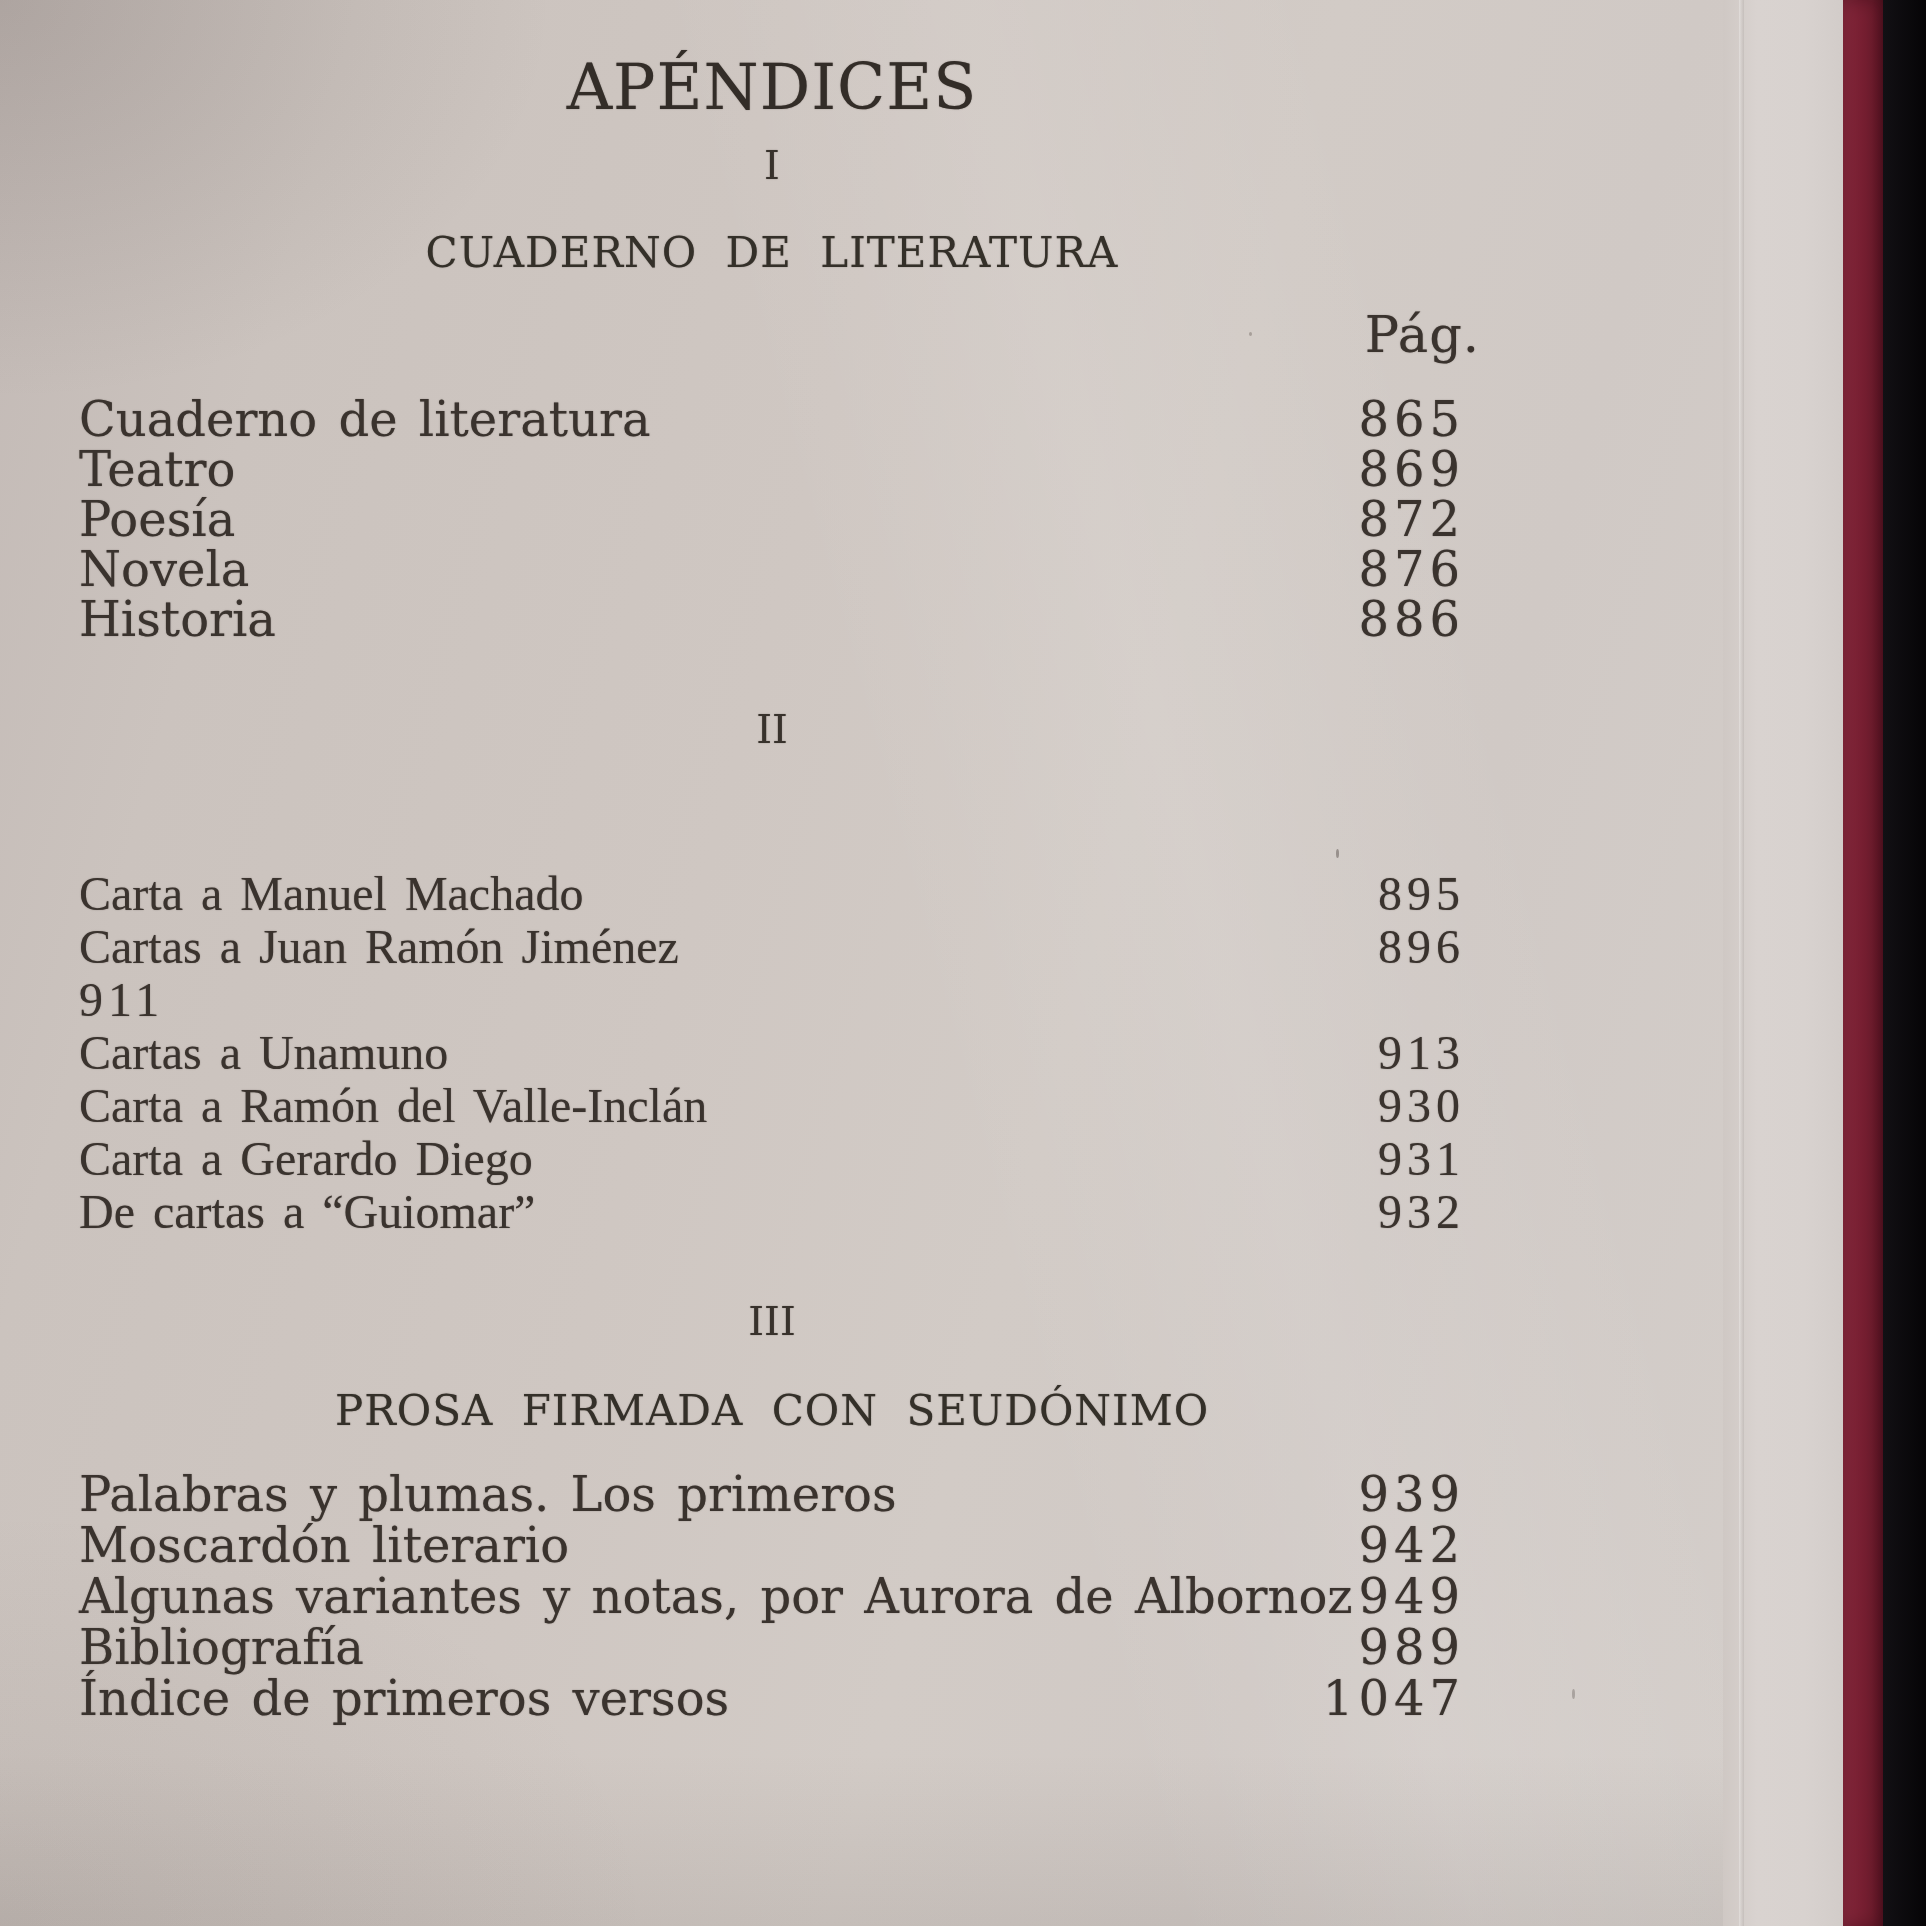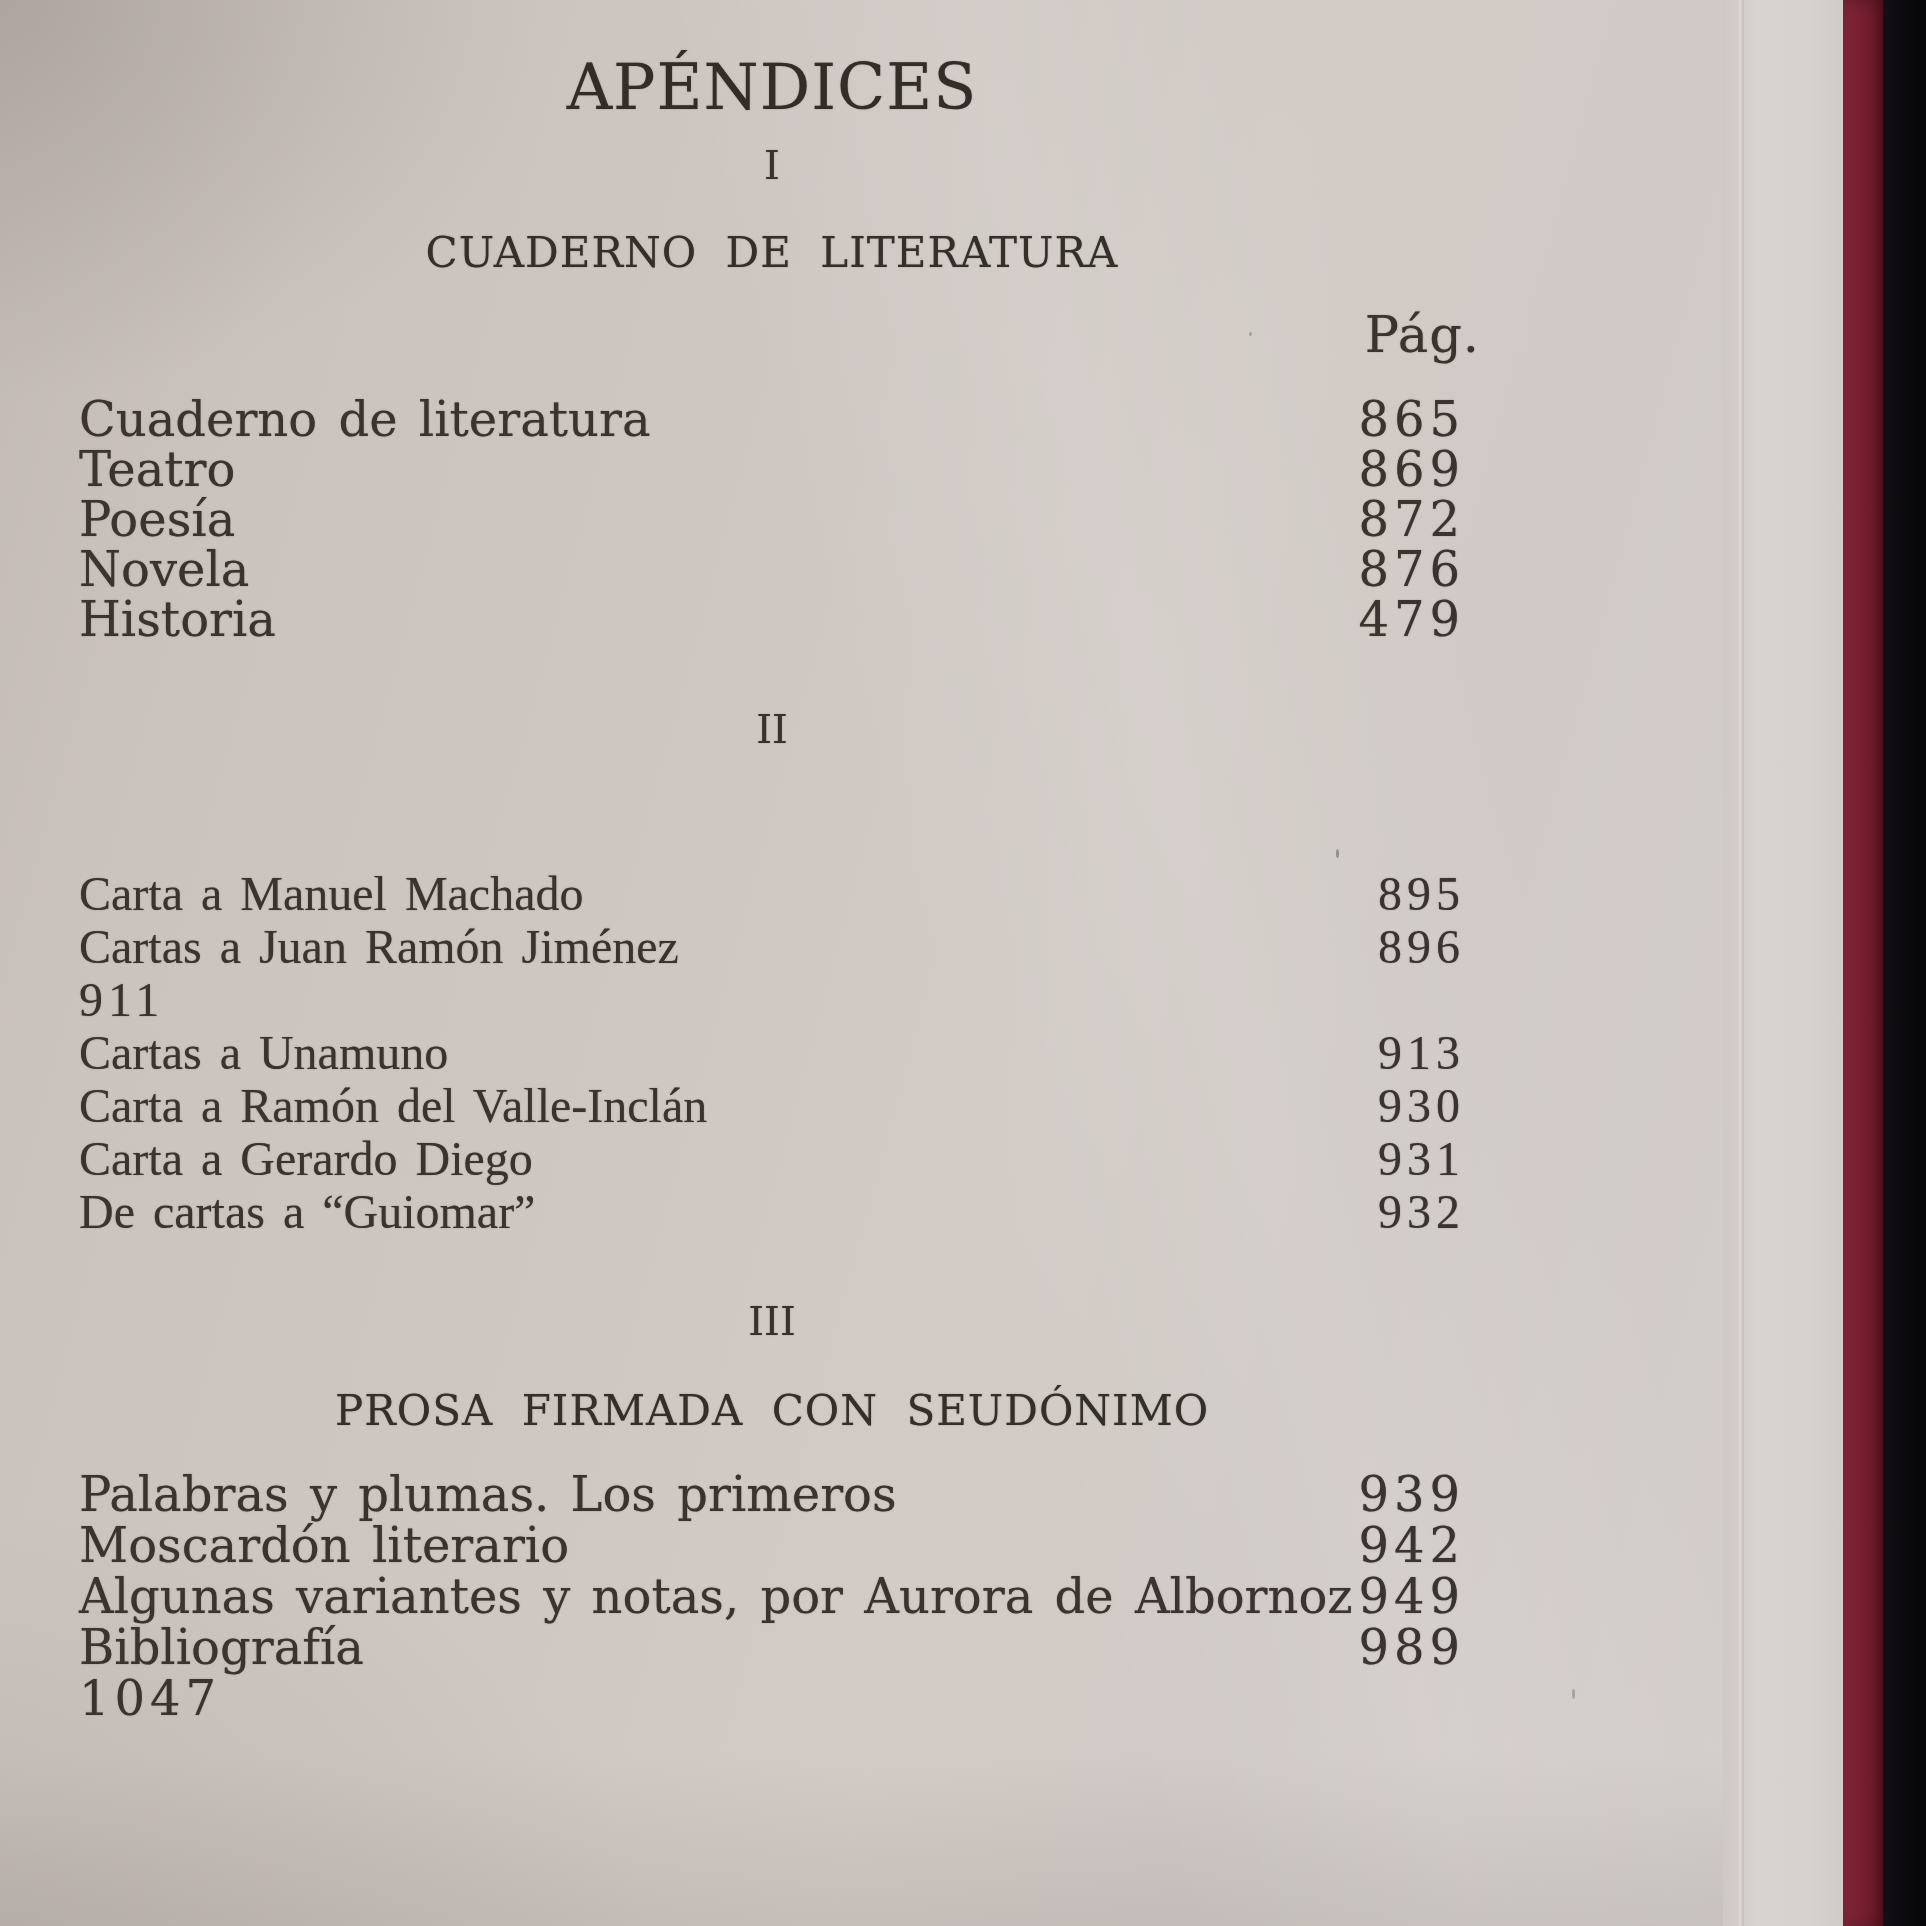--- a/index.html
+++ b/index.html
@@ -151,21 +151,21 @@
         <div class="row">
           <span class="label">Poesía</span>
           <span class="num">872</span>
         </div>
         <div class="row">
           <span class="label">Novela</span>
           <span class="num">876</span>
         </div>
         <div class="row">
           <span class="label">Historia</span>
-          <span class="num">479</span>
+          <span class="num">886</span>
         </div>
       </div>
 
       <div class="center numeral n2">II</div>
 
       <div class="rows s2">
         <div class="row">
           <span class="label">Carta a Manuel Machado</span>
           <span class="num">895</span>
         </div>
@@ -208,20 +208,21 @@
         </div>
         <div class="row">
           <span class="label">Algunas variantes y notas, por Aurora de Albornoz</span>
           <span class="num">949</span>
         </div>
         <div class="row">
           <span class="label">Bibliografía</span>
           <span class="num">989</span>
         </div>
         <div class="row">
+          <span class="label">Índice de primeros versos</span>
           <span class="num">1047</span>
         </div>
       </div>
 
     </div>
 
     <div class="speck a"></div>
     <div class="speck b"></div>
     <div class="speck c"></div>
   </div>

